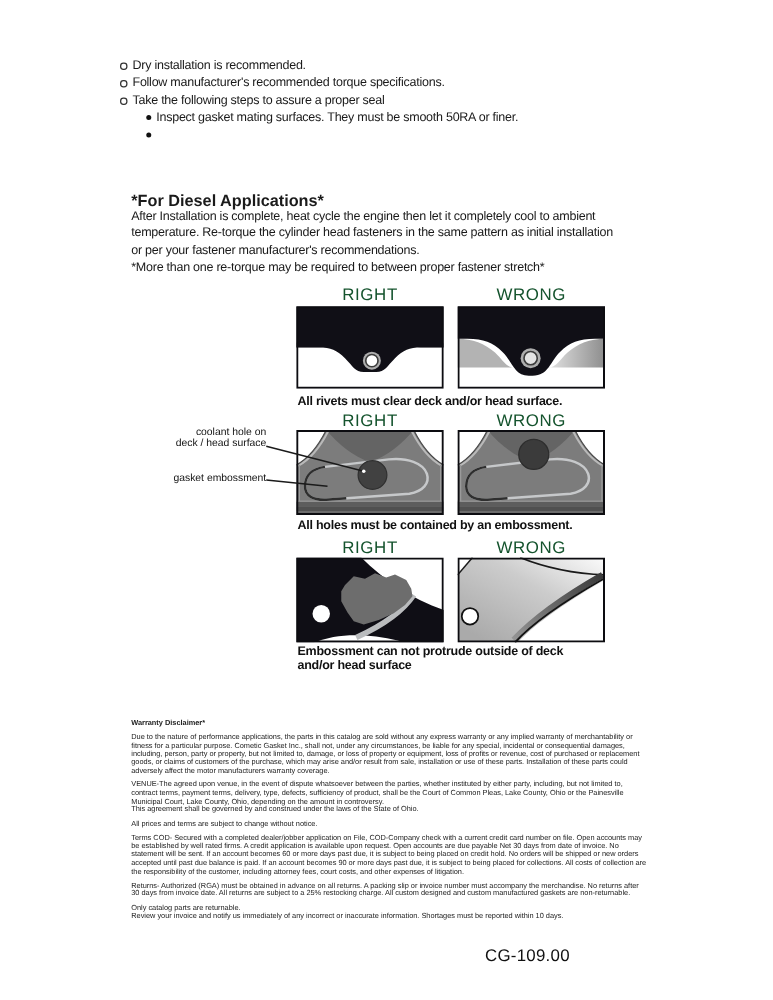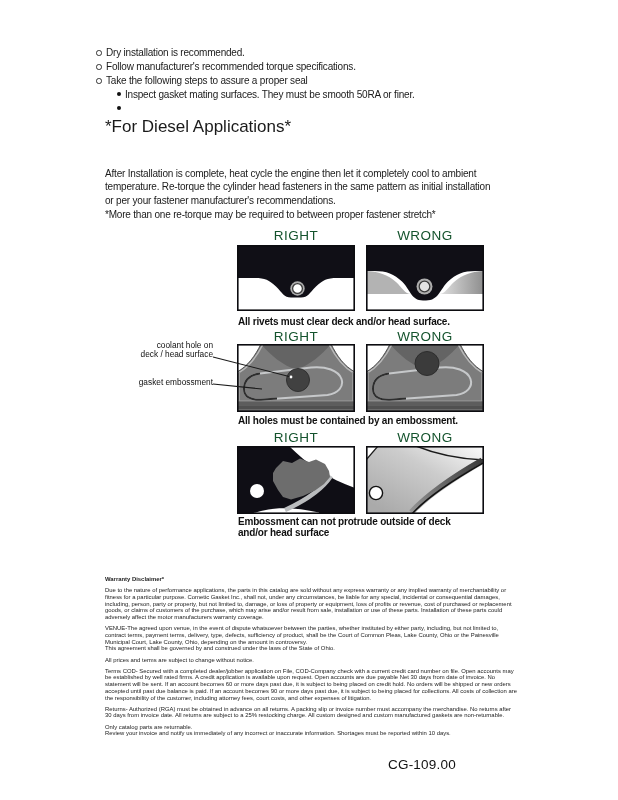--- a/index.html
+++ b/index.html
@@ -5,21 +5,21 @@
   html,body{margin:0;padding:0;background:#ffffff;}
   .page{position:relative;width:618px;height:800px;background:#ffffff;overflow:hidden;
         font-family:"Liberation Sans",sans-serif;color:#1a1a1a;}
   .abs{position:absolute;}
   .title{font-size:15px;font-weight:bold;border-bottom:2px solid #000;padding-bottom:1px;white-space:nowrap;}
   .bullets{width:470px;font-size:10px;letter-spacing:-0.2px;}
   .brow{display:flex;height:14px;line-height:13.5px;}
   .brow.sub{margin-left:21px;}
   .odot{width:3.5px;height:3.5px;border:1px solid #333;border-radius:50%;margin:4.2px 4.5px 0 0;flex:none;}
   .fdot{width:4px;height:4px;background:#111;border-radius:50%;margin:4.2px 4px 0 0;flex:none;}
-  .h2{font-size:17px;font-weight:normal;}
+  .h2{font-size:13px;font-weight:bold;margin-top:36px;}
   .body{font-size:10px;line-height:13.4px;letter-spacing:-0.2px;width:470px;}
   .pre{white-space:pre-line;}
   .dlabel{width:118px;text-align:center;font-size:13.5px;letter-spacing:0.5px;color:#14532d;}
   .cap{font-size:10px;font-weight:bold;letter-spacing:-0.2px;color:#111;}
   .ann{font-size:8.3px;line-height:9.2px;text-align:right;color:#111;}
   .legal{width:414px;font-size:5.9px;line-height:6.7px;color:#222;}
   .legal .lh{font-weight:bold;margin:0 0 4.5px 0;}
   .legal .lp{margin:0 0 4.5px 0;}
   .legal .tight{margin-bottom:0;}
   .code{font-size:13.5px;color:#111;letter-spacing:0.2px;}

